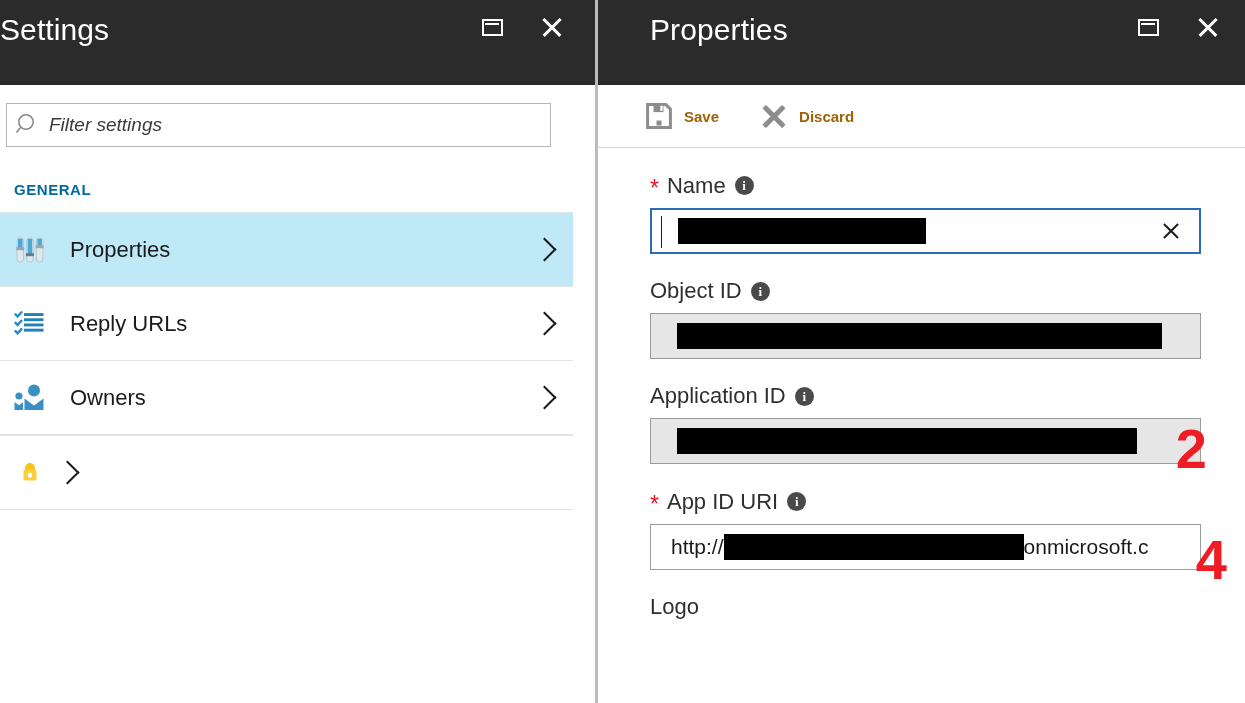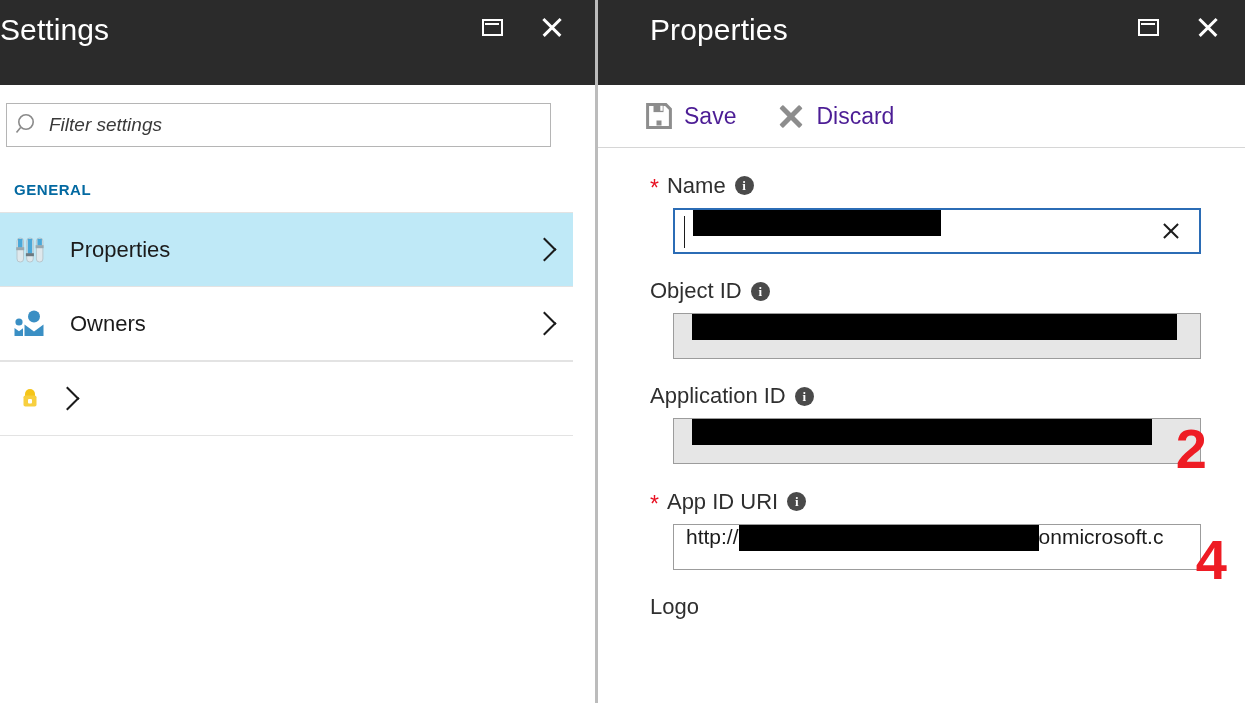--- a/index.html
+++ b/index.html
@@ -213,23 +213,23 @@
     flex: 0 0 62px;
   }
   .cmd-btn {
     display: flex;
     align-items: center;
     gap: 12px;
     cursor: pointer;
     user-select: none;
   }
   .cmd-label {
-    font-size: 23px;
-    font-weight: 400;
-    color: #4c1d95;
+    font-size: 15px;
+    font-weight: 700;
+    color: #a16207;
   }
   .ico-save {
     width: 26px; height: 26px;
     position: relative;
     flex: 0 0 26px;
   }
   .ico-discard {
     width: 26px; height: 26px;
     position: relative;
     flex: 0 0 26px;
@@ -281,25 +281,24 @@
     justify-content: center;
     margin-left: 9px;
     flex: 0 0 19px;
     line-height: 1;
   }
   .input-box {
     height: 46px;
     border: 1px solid #9c9c9c;
     background: #ffffff;
     display: flex;
-    align-items: flex-start;
-    padding: 0 12px;
+    align-items: center;
+    padding: 0 20px;
     box-sizing: border-box;
     position: relative;
-    margin-left: 23px;
   }
   .input-box.focused { border: 2px solid #2b6cb5; }
   .input-box.readonly {
     background: #e6e6e6;
     border: 1px solid #9c9c9c;
   }
   .redact {
     background: #000000;
     height: 26px;
     flex: 0 0 auto;
@@ -391,20 +390,39 @@
               <rect x="23.4" y="3.8" width="4.5" height="7" fill="#4aa8d8"></rect>
               <rect x="2.2" y="12.2" width="8" height="3" fill="#9aa8ae"></rect>
               <rect x="11.9" y="18.2" width="8" height="3" fill="#6b7980"></rect>
               <rect x="21.6" y="10.2" width="8" height="3" fill="#9aa8ae"></rect>
             </svg>
           </span>
           <span class="nav-label">Properties</span>
           <span class="chev"></span>
         </div>
 
+        <div class="nav-item">
+          <span class="nav-icon">
+            <svg width="32" height="28" viewBox="0 0 32 28" aria-hidden="true">
+              <g stroke="#2b8cc4" stroke-width="2.4" fill="none" stroke-linecap="round">
+                <path d="M1.5 4.4 L3.6 6.6 L7.4 2.3"></path>
+                <path d="M1.5 12.8 L3.6 15 L7.4 10.7"></path>
+                <path d="M1.5 21.2 L3.6 23.4 L7.4 19.1"></path>
+              </g>
+              <g fill="#2280b8">
+                <rect x="10" y="3.1" width="19.5" height="2.9"></rect>
+                <rect x="10" y="8.3" width="19.5" height="2.9"></rect>
+                <rect x="10" y="13.5" width="19.5" height="2.9"></rect>
+                <rect x="10" y="18.7" width="19.5" height="2.9"></rect>
+              </g>
+            </svg>
+          </span>
+          <span class="nav-label">Reply URLs</span>
+          <span class="chev"></span>
+        </div>
 
         <div class="nav-item">
           <span class="nav-icon">
             <svg width="32" height="30" viewBox="0 0 32 30" aria-hidden="true">
               <g fill="#3a8fc4">
                 <circle cx="20" cy="7.5" r="6"></circle>
                 <path d="M10.5 27 V15.5 L20 22.5 L29.5 15.5 V27 Z"></path>
                 <circle cx="5" cy="13" r="3.6"></circle>
                 <path d="M0.5 27 V19 L5 22.3 L9 19.3 V27 Z"></path>
               </g>

